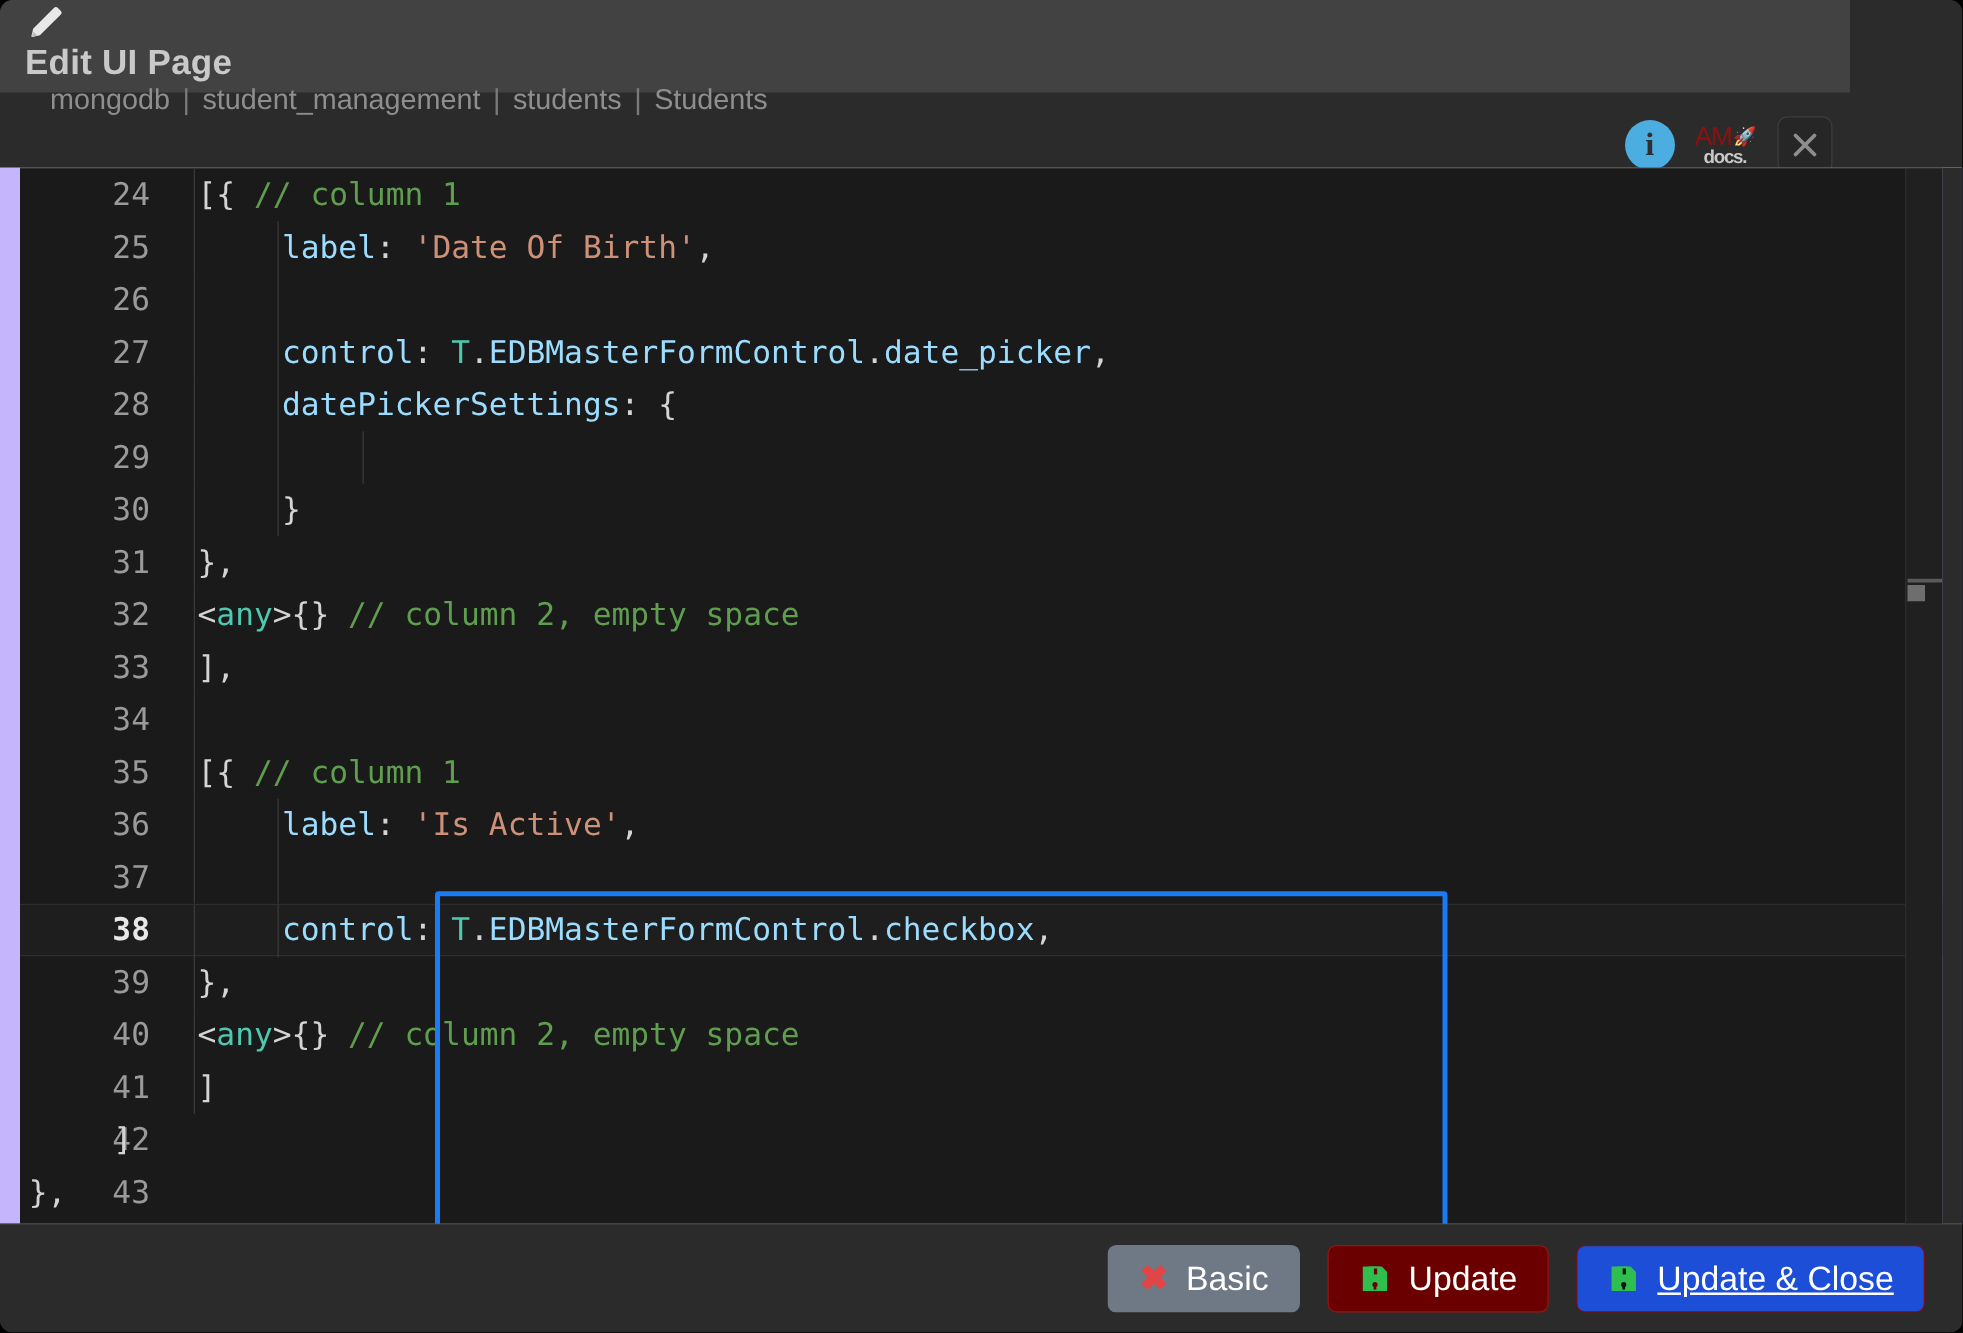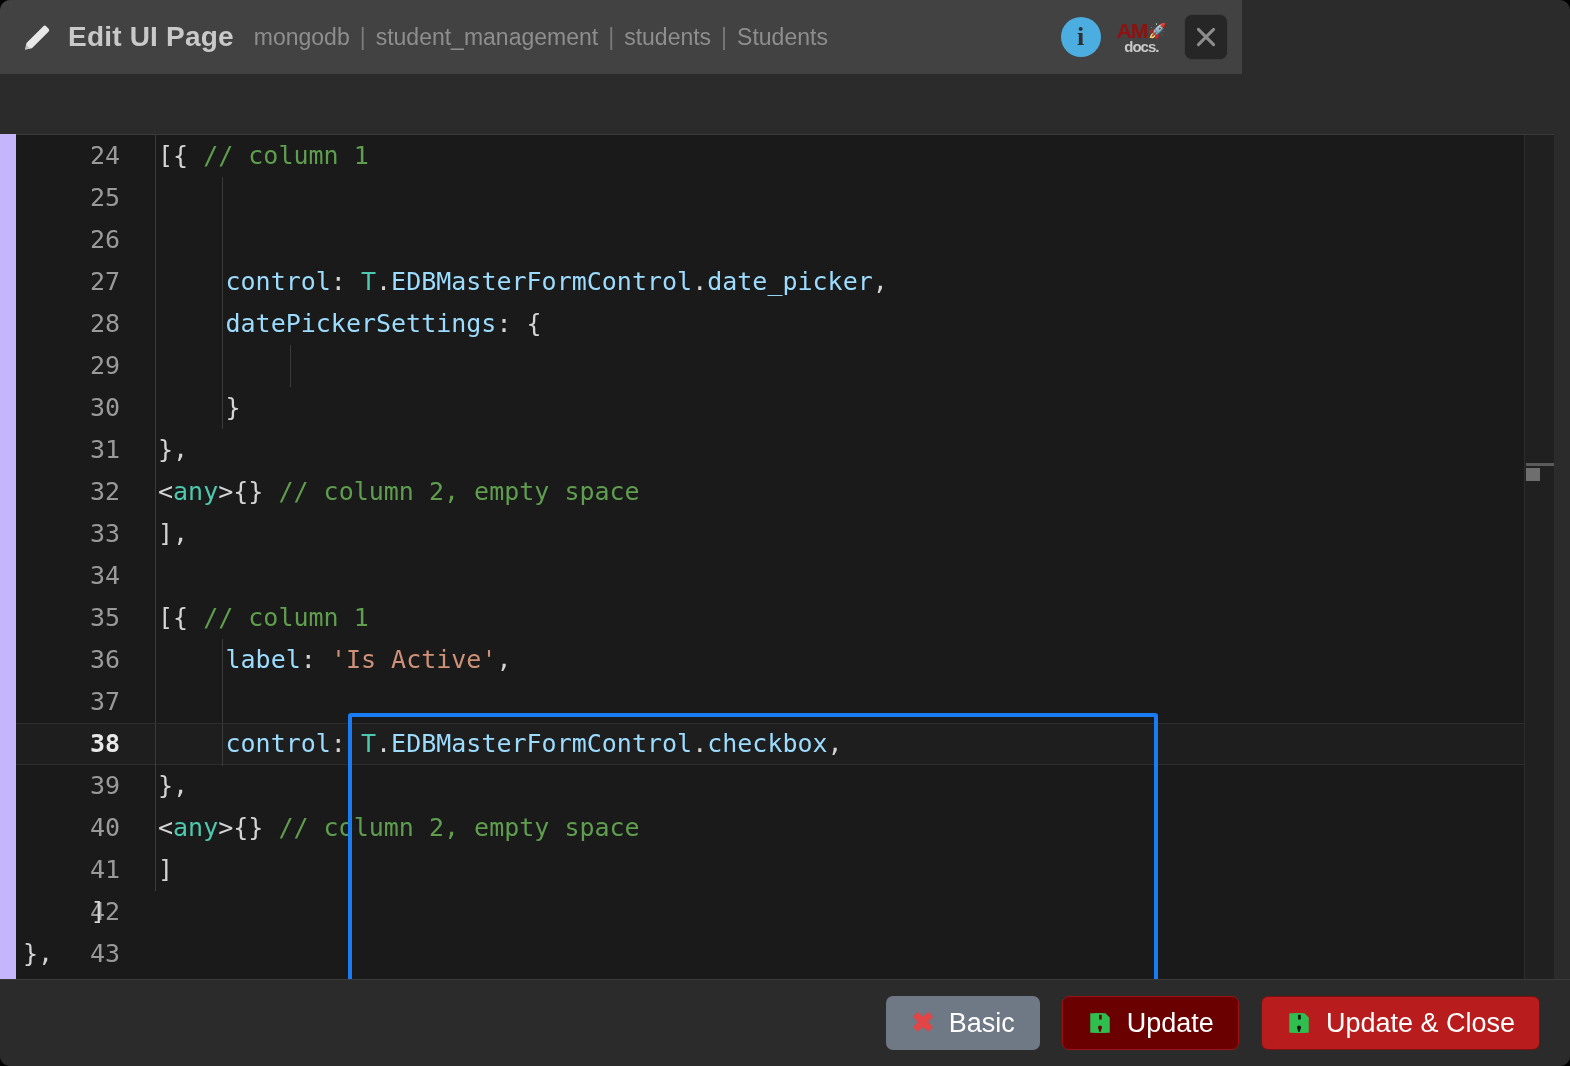--- a/index.html
+++ b/index.html
@@ -18,25 +18,25 @@
     height: 1066px;
     background: #2b2b2b;
     border-radius: 10px;
     overflow: hidden;
   }
 
   
   #header {
     position: absolute;
     left: 0; top: 0;
-    width: 1242px; height: 74px;
+    width: 1480px; height: 74px;
     background: #424242;
     display: flex;
-    align-items: center;
     padding: 0 14px 0 20px;
+    flex-direction: column;
   }
   .pencil-icon {
     width: 34px; height: 34px;
     flex: 0 0 34px;
     margin-right: 14px;
     display: block;
   }
   #page-title {
     font-size: 28px;
     font-weight: bold;
@@ -74,21 +74,21 @@
   }
   .brand-logo {
     display: flex;
     flex-direction: column;
     align-items: center;
     line-height: 1.0;
     padding-right: 2px;
   }
   .brand-top {
     font-size: 21px;
-    font-weight: bold;
+    font-weight: normal;
     color: #8e1111;
     letter-spacing: -1px;
     display: flex;
     align-items: center;
   }
   .brand-rocket { font-size: 15px; margin-left: 1px; }
   .brand-bottom {
     font-size: 15px;
     font-weight: bold;
     color: #c9c9c9;
@@ -263,21 +263,21 @@
     align-items: center;
     gap: 14px;
     padding: 0 24px;
     font-size: 27px;
     color: #ffffff;
     white-space: nowrap;
     border: 1px solid transparent;
   }
   .btn-close  { background: #6f7885; }
   .btn-update { background: #6a0000; border-color: #9b1212; }
-  .btn-update-close { background: #b91c1c; border-color: #7a1010; }
+  .btn-update-close { background: #1d4ed8; border-color: #7a1010; text-decoration: underline; }
   .x-icon { color: #e24545; font-size: 28px; font-weight: bold; line-height: 1; }
   .save-icon { display: block; }
 </style>
 </head>
 <body>
 
 <div id="app">
 
   <div id="header">
     <svg class="pencil-icon" viewBox="0 0 24 24">
@@ -312,21 +312,21 @@
         </svg>
       </div>
     </div>
   </div>
 
 
   <div id="editor">
     <div id="editor-inner">
       <div id="code-surface">
           <div class="code-line"><div class="ln">24</div><div class="guide g0"></div><div class="code-text" style="left: 142px;"><span class="tk-pun">[{ </span><span class="tk-com">// column 1</span></div></div>
-          <div class="code-line"><div class="ln">25</div><div class="guide g0"></div><div class="guide g1"></div></div>
+          <div class="code-line"><div class="ln">25</div><div class="guide g0"></div><div class="guide g1"></div><div class="code-text" style="left: 209.5px;"><span class="tk-key">label</span><span class="tk-pun">: </span><span class="tk-str">'Date Of Birth'</span><span class="tk-pun">,</span></div></div>
           <div class="code-line"><div class="ln">26</div><div class="guide g0"></div><div class="guide g1"></div></div>
           <div class="code-line"><div class="ln">27</div><div class="guide g0"></div><div class="guide g1"></div><div class="code-text" style="left: 209.5px;"><span class="tk-key">control</span><span class="tk-pun">: </span><span class="tk-type">T</span><span class="tk-pun">.</span><span class="tk-id">EDBMasterFormControl</span><span class="tk-pun">.</span><span class="tk-id">date_picker</span><span class="tk-pun">,</span></div></div>
           <div class="code-line"><div class="ln">28</div><div class="guide g0"></div><div class="guide g1"></div><div class="code-text" style="left: 209.5px;"><span class="tk-key">datePickerSettings</span><span class="tk-pun">: {</span></div></div>
           <div class="code-line"><div class="ln">29</div><div class="guide g0"></div><div class="guide g1"></div><div class="guide g2"></div></div>
           <div class="code-line"><div class="ln">30</div><div class="guide g0"></div><div class="guide g1"></div><div class="code-text" style="left: 209.5px;"><span class="tk-pun">}</span></div></div>
           <div class="code-line"><div class="ln">31</div><div class="guide g0"></div><div class="code-text" style="left: 142px;"><span class="tk-pun">},</span></div></div>
           <div class="code-line"><div class="ln">32</div><div class="guide g0"></div><div class="code-text" style="left: 142px;"><span class="tk-pun">&lt;</span><span class="tk-type">any</span><span class="tk-pun">&gt;{} </span><span class="tk-com">// column 2, empty space</span></div></div>
           <div class="code-line"><div class="ln">33</div><div class="guide g0"></div><div class="code-text" style="left: 142px;"><span class="tk-pun">],</span></div></div>
           <div class="code-line"><div class="ln">34</div><div class="guide g0"></div><div class="code-text" style="left: 142px;"></div></div>
           <div class="code-line"><div class="ln">35</div><div class="guide g0"></div><div class="code-text" style="left: 142px;"><span class="tk-pun">[{ </span><span class="tk-com">// column 1</span></div></div>

